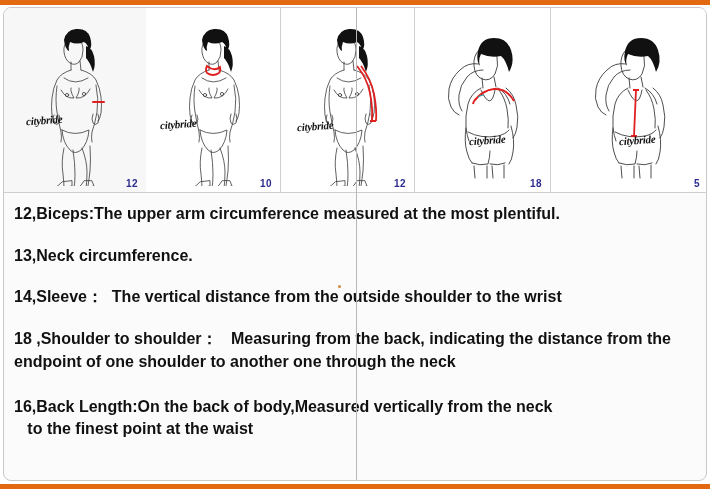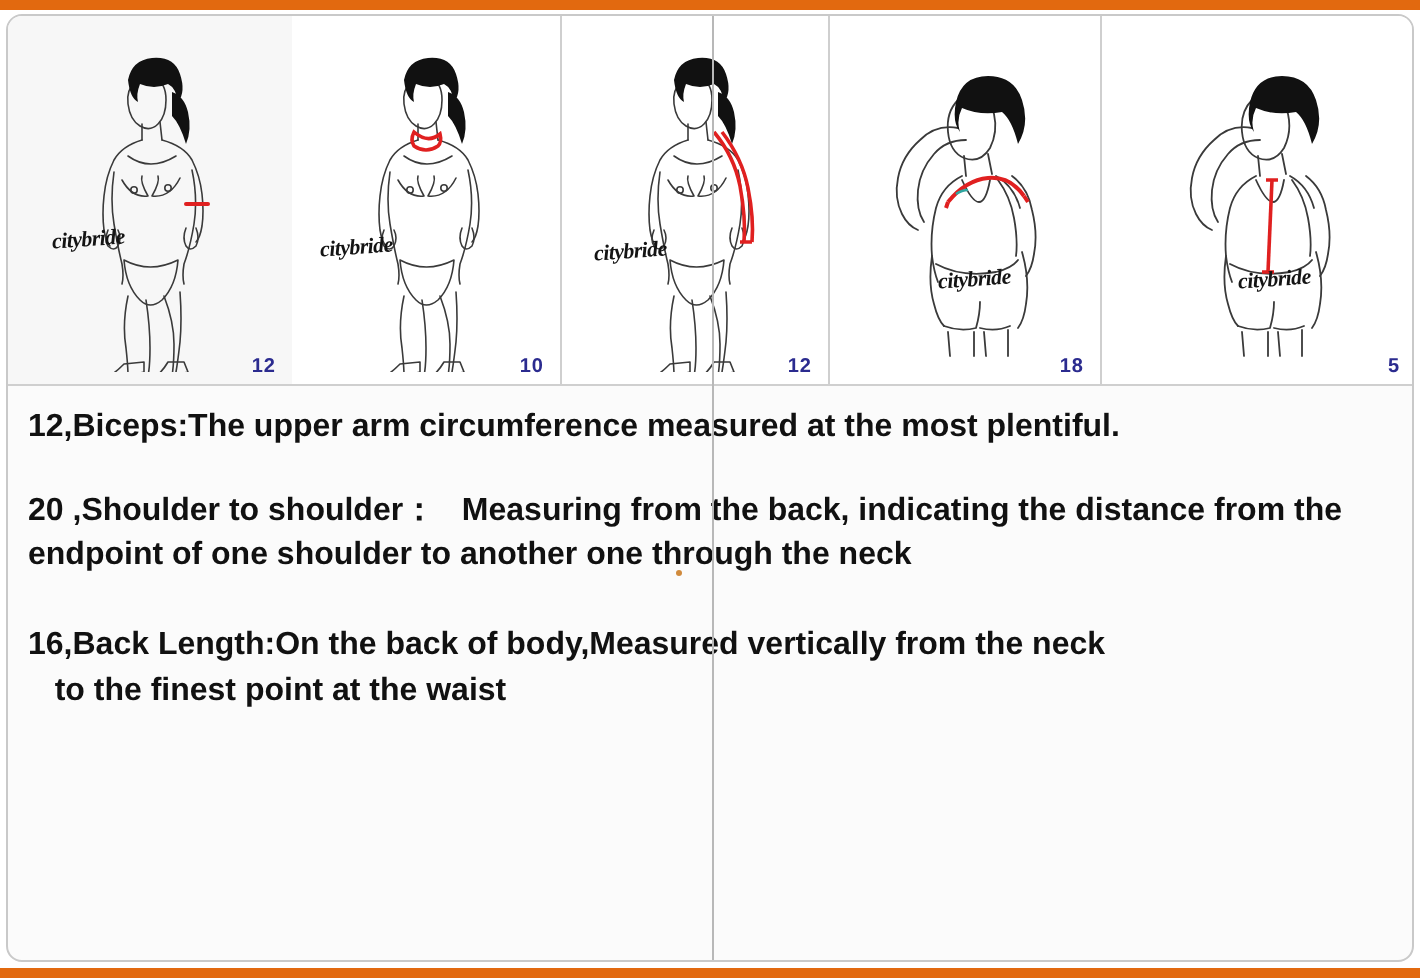--- a/index.html
+++ b/index.html
@@ -345,21 +345,23 @@
         <div class="watermark" style="left:68px; top:126px;">citybride</div>
         <div class="panel-num">5</div>
       </div>
 
     </div>
 
     <div class="strip-divider"></div>
 
     <div class="text-block">
       <p class="para">12,Biceps:The upper arm circumference measured at the most plentiful.</p>
-      <p class="para p15t">20 ,Shoulder to shoulder：   Measuring from the back, indicating the distance from the endpoint of one shoulder to another one through the neck</p>
+      <p class="para">13,Neck circumference.</p>
+      <p class="para">14,Sleeve：  The vertical distance from the outside shoulder to the wrist</p>
+      <p class="para p15t">18 ,Shoulder to shoulder：   Measuring from the back, indicating the distance from the endpoint of one shoulder to another one through the neck</p>
       <p class="para p16t">16,Back Length:On the back of body,Measured vertically from the neck
    to the finest point at the waist</p>
     </div>
 
     <div class="center-rule" style="left:352px; top:0; height:474px;"></div>
 
   </div>
 
   <div class="speck"></div>
 

